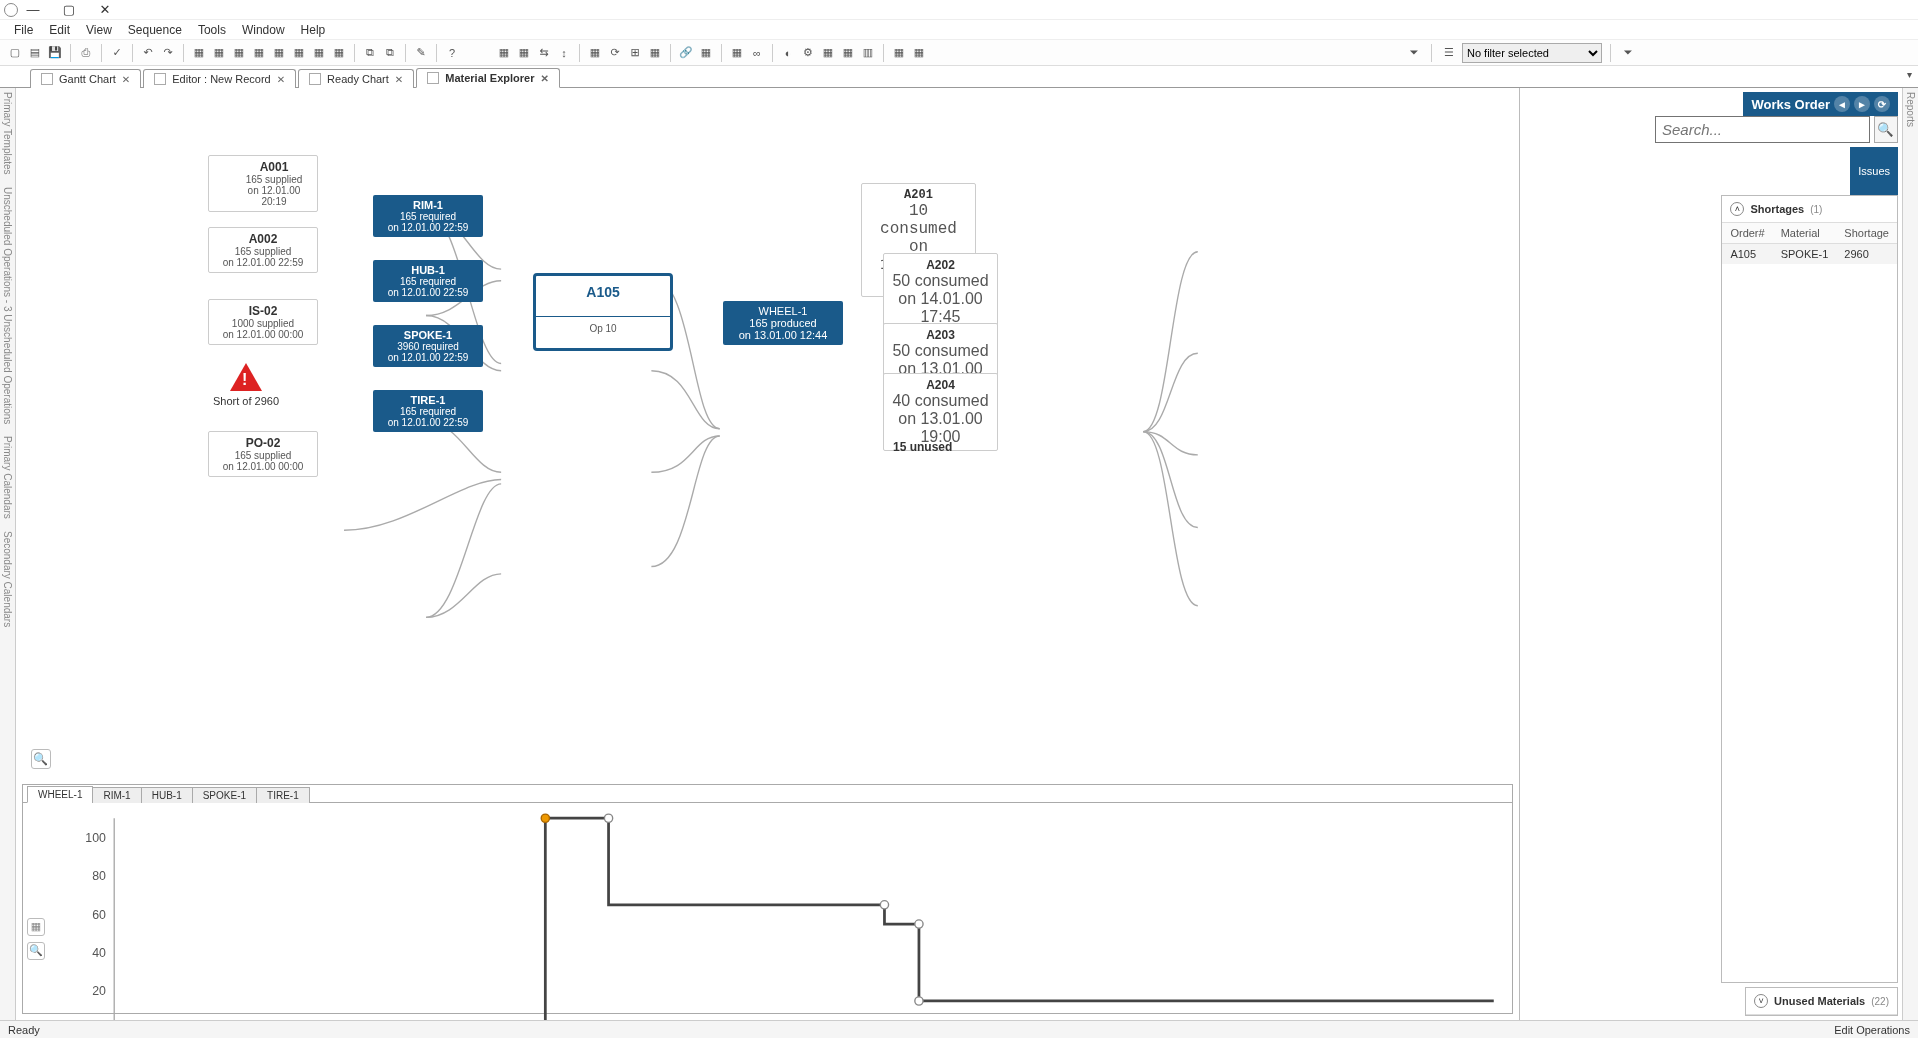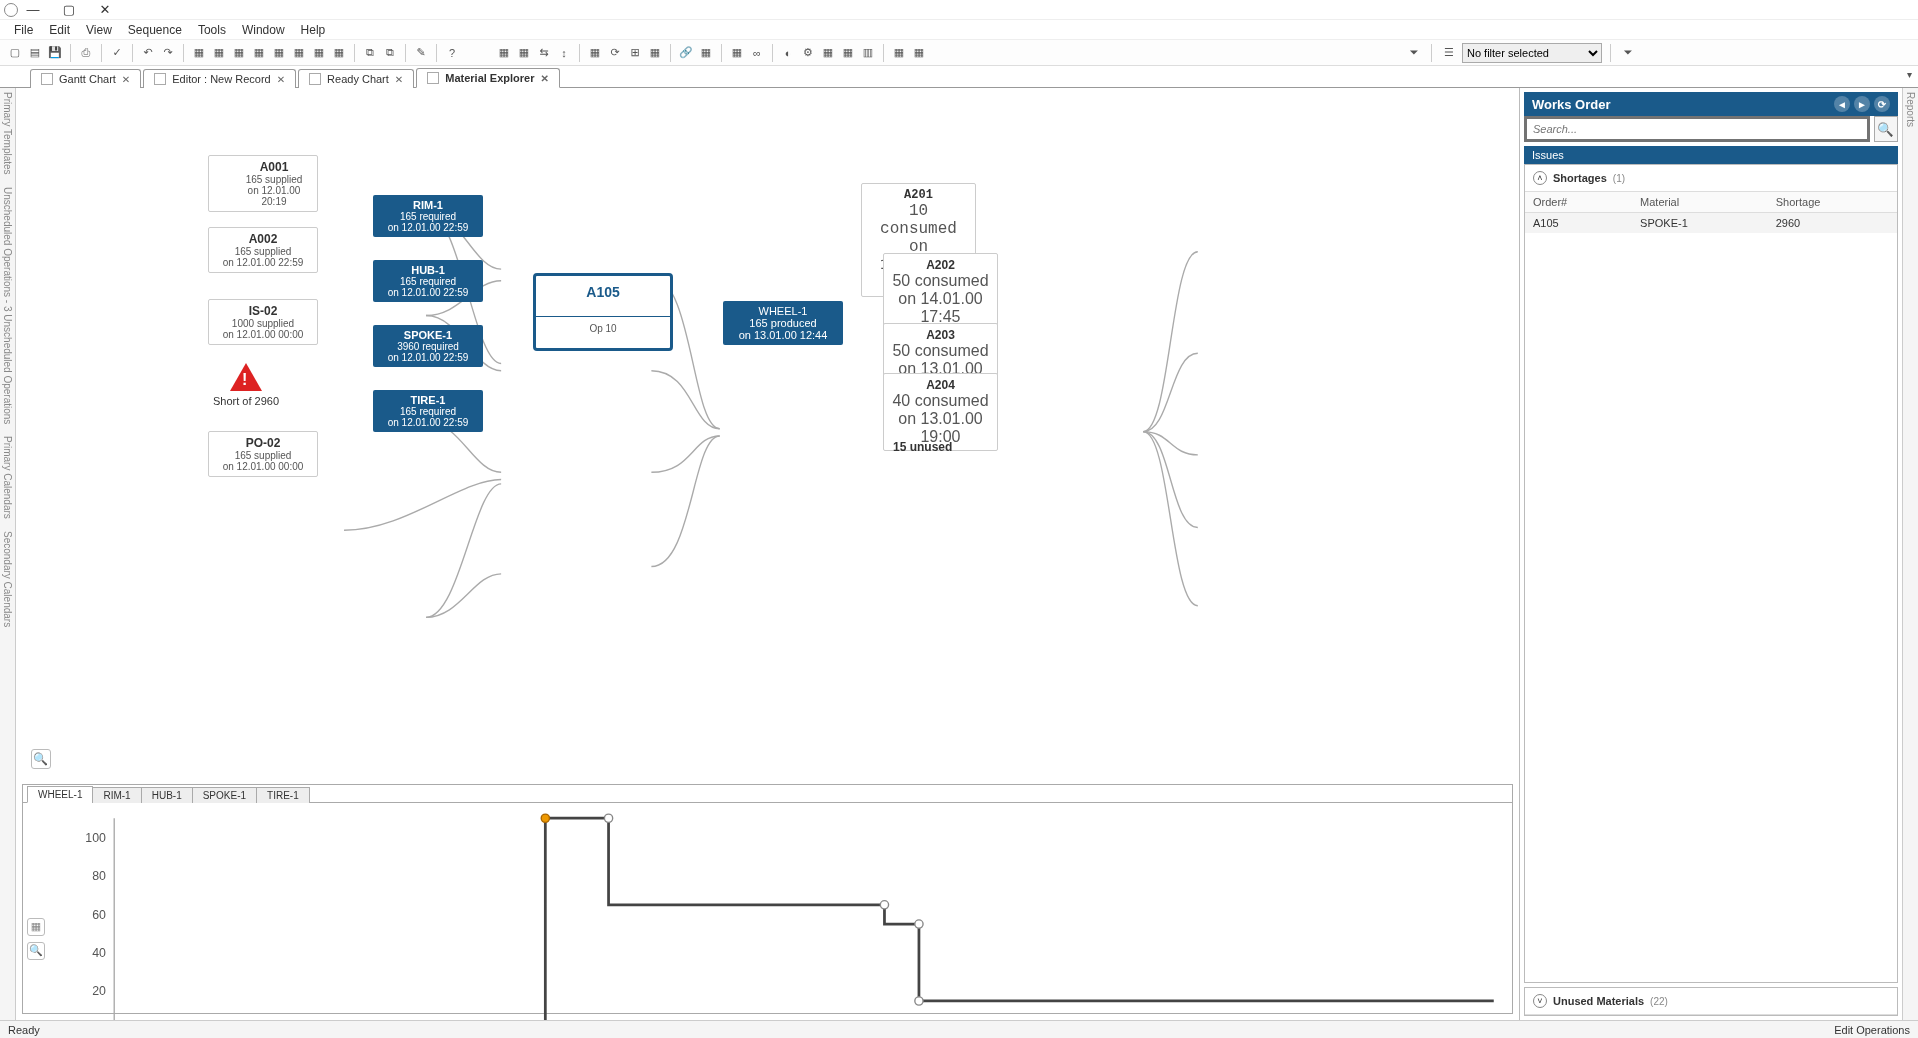--- a/index.html
+++ b/index.html
@@ -72,29 +72,29 @@
 .chart-panel { height:230px; margin:0 6px 6px 6px; border:1px solid #aaa; display:flex; flex-direction:column; background:#fff;}
 .chart-tabs { display:flex; border-bottom:1px solid #aaa; padding-left:4px; align-items:flex-end; height:20px;}
 .ctab { padding:2px 10px; border:1px solid #aaa; border-bottom:none; margin-right:-1px; font-size:10px; background:#eee; position:relative; top:1px;}
 .ctab.active{ background:#fff; border-bottom:1px solid #fff;}
 .chart-body { flex:1; position:relative; padding:6px 10px 2px 50px;}
 .chart-body svg { width:100%; height:100%;}
 .chart-side { position:absolute; left:4px; top:50%; transform:translateY(-50%); display:flex; flex-direction:column; gap:6px;}
 .chart-side .sb { width:18px; height:18px; border:1px solid #bbb; background:#fff; border-radius:3px; display:flex; align-items:center; justify-content:center; color:#888;}
 
 
-.sidepanel { width:383px; border-left:1px solid #bbb; display:flex; flex-direction:column; padding:4px;}
+.sidepanel { width:383px; border-left:1px solid #bbb; display:flex; flex-direction:column; padding:4px;align-items:flex-end;}
 .panel-hdr { background:#1a5a8a; color:#fff; font-weight:bold; padding:4px 8px; font-size:13px; display:flex; align-items:center;}
 .panel-hdr .spacer{flex:1;}
 .panel-hdr .hbtn{ width:16px; height:16px; border-radius:50%; background:rgba(255,255,255,0.25); margin-left:4px; display:flex; align-items:center;justify-content:center; font-size:10px;}
 .order-title { border:1px solid #bbb; padding:6px 10px; font-weight:bold; font-size:14px; margin:4px 0;}
 .search-row { display:flex; gap:4px; margin-bottom:4px;}
-.search-row input { flex:1; border:3px solid #737373; padding:4px 6px; font-style:italic; color:#888; font-size:11px;}
+.search-row input { flex:1; border:1px solid #737373; padding:4px 6px; font-style:italic; color:#888; font-size:15px;}
 .search-row button { width:24px; border:1px solid #aaa; background:#f5f5f5;}
-.issues-hdr { background:#1a5a8a; color:#fff; padding:3px 8px; font-size:11px;}
+.issues-hdr { background:#1a5a8a; color:#fff; padding:18px 8px; font-size:11px;}
 .issues-body { border:1px solid #bbb; flex:1; display:flex; flex-direction:column; overflow:hidden;}
 .accordion { padding:6px 8px; border-bottom:1px solid #ddd; display:flex; align-items:center; gap:6px; font-size:11px;}
 .accordion .chev{ width:14px; height:14px; border:1px solid #888; border-radius:50%; display:flex; align-items:center; justify-content:center; font-size:9px;}
 .accordion .cnt{ color:#888; font-size:10px;}
 table.shortages { width:100%; border-collapse:collapse; font-size:11px;}
 table.shortages th { text-align:left; font-weight:normal; color:#555; padding:4px 8px; border-bottom:1px solid #ddd; background:#fafafa;}
 table.shortages td { padding:4px 8px; background:#f4f4f4;}
 .flexfill{flex:1;}
 .unused-acc { border:1px solid #bbb; margin-top:4px;}
 

